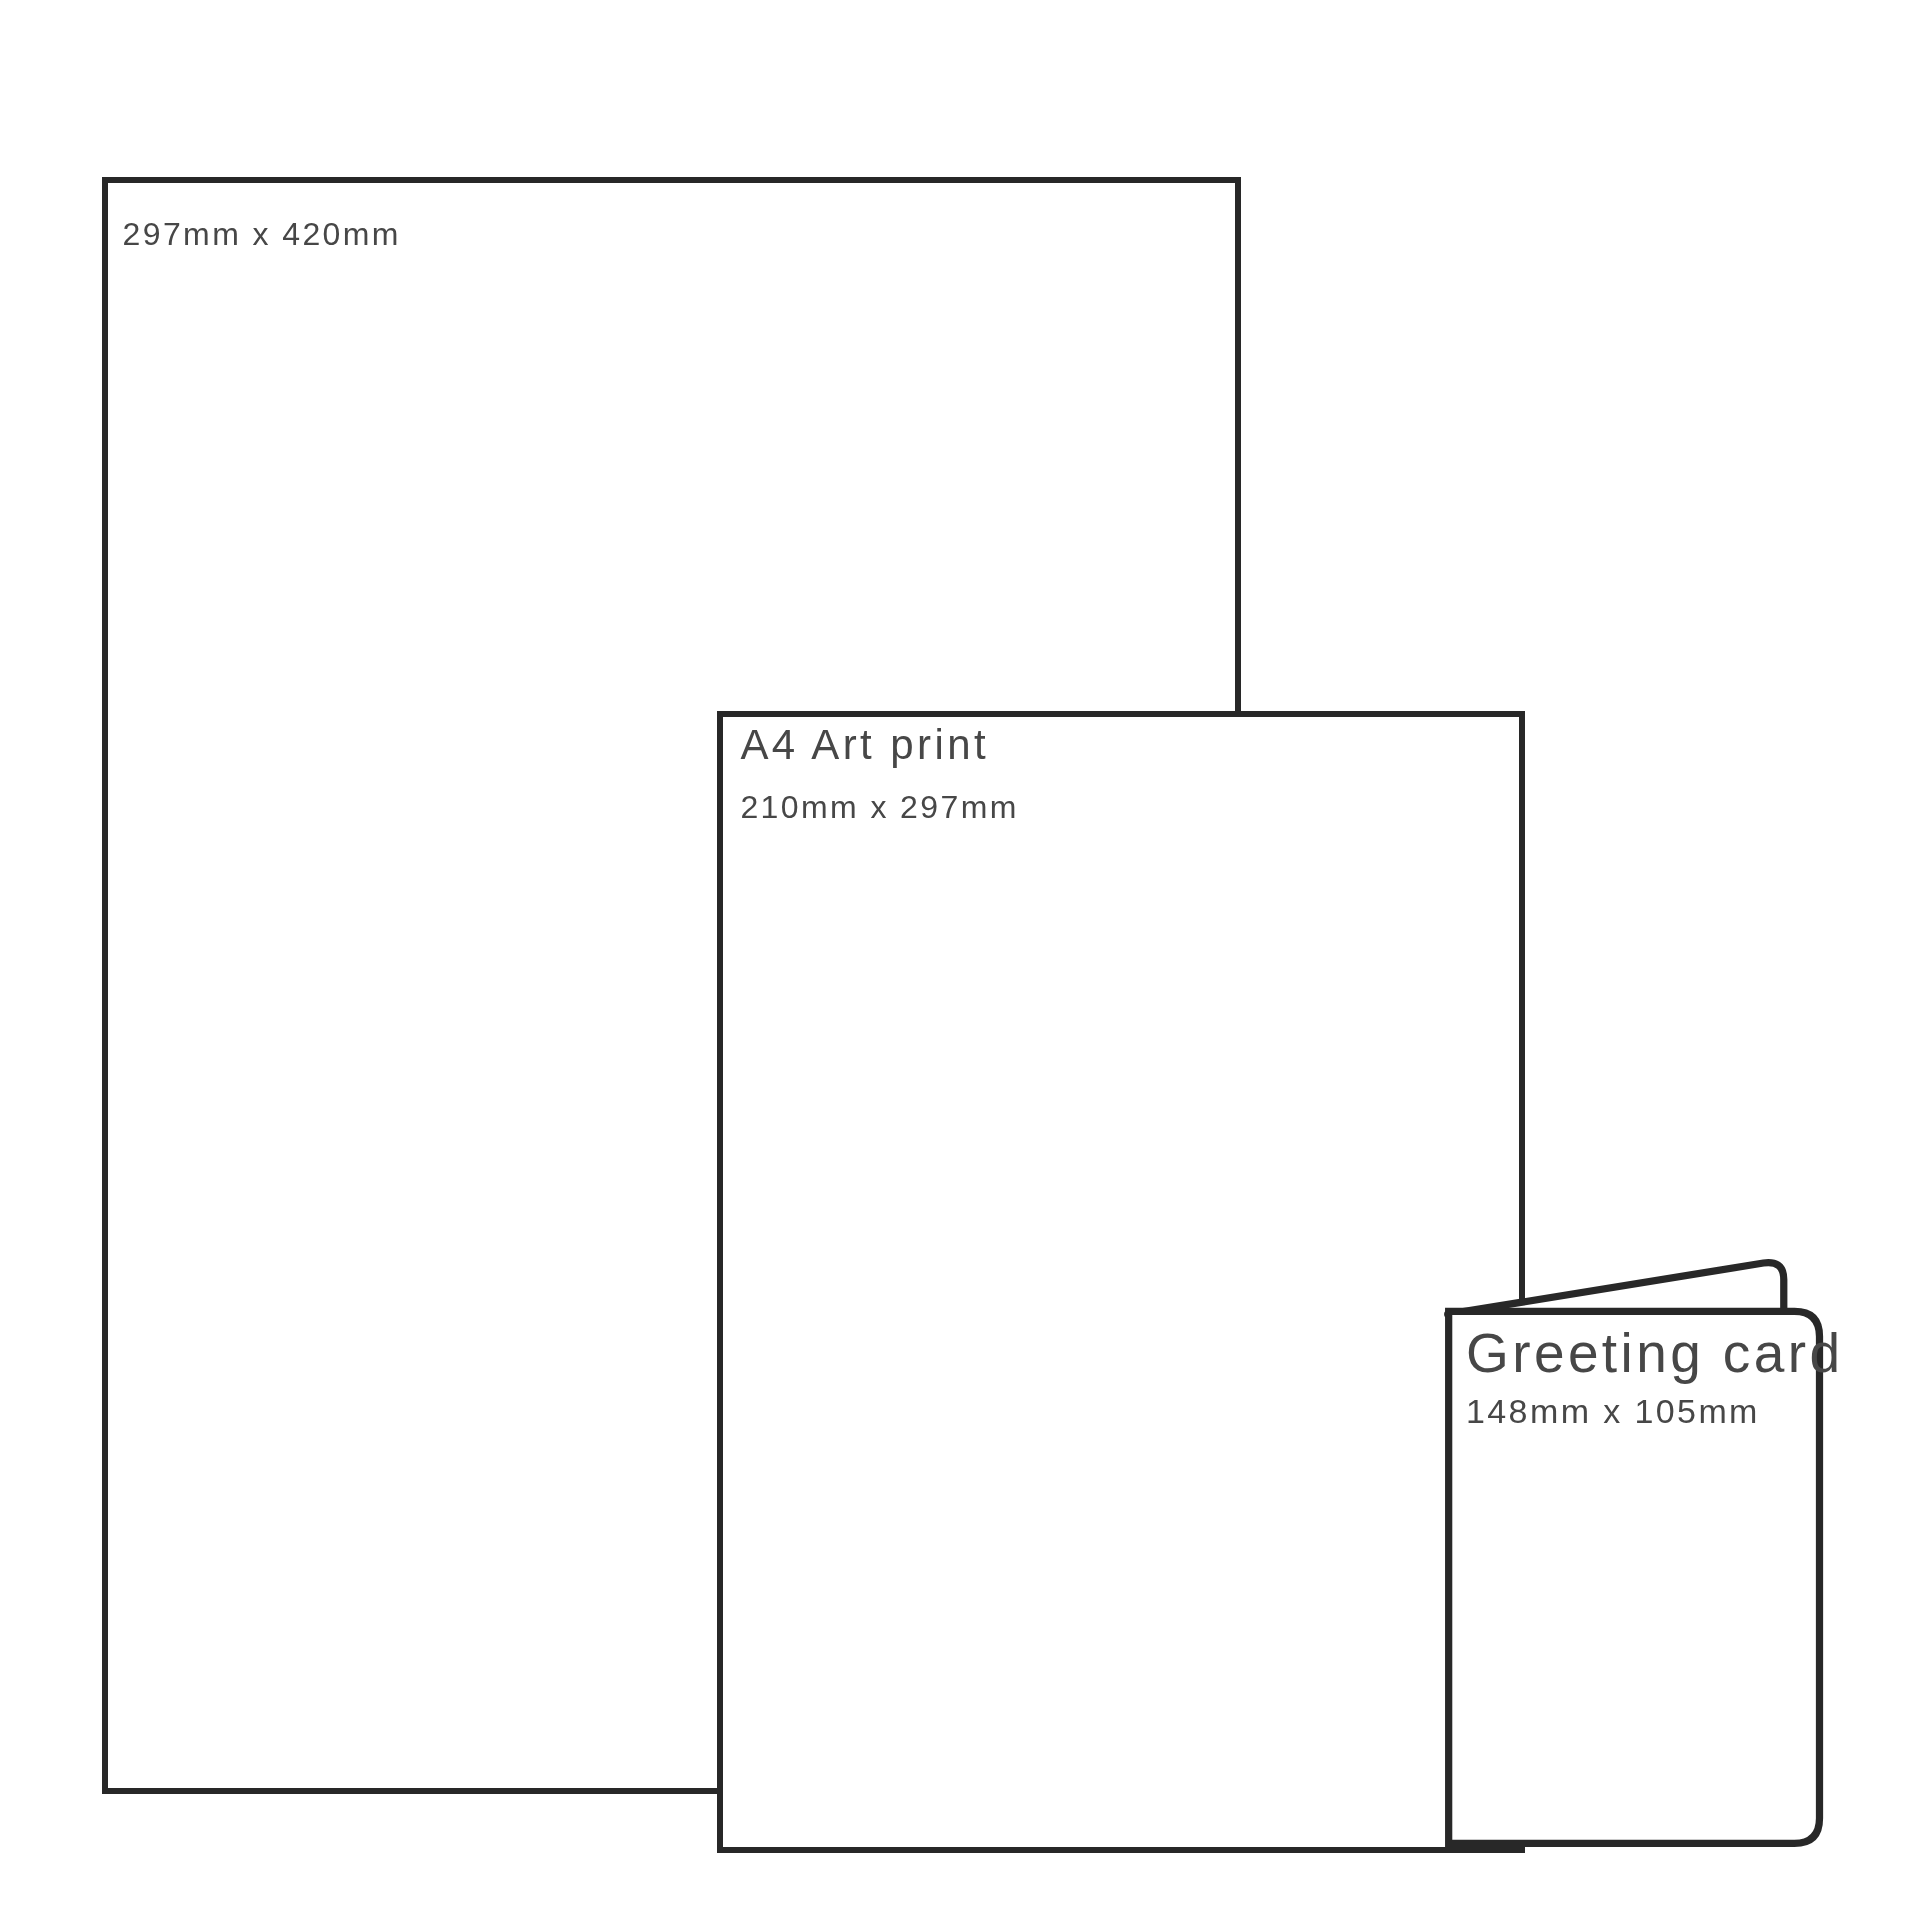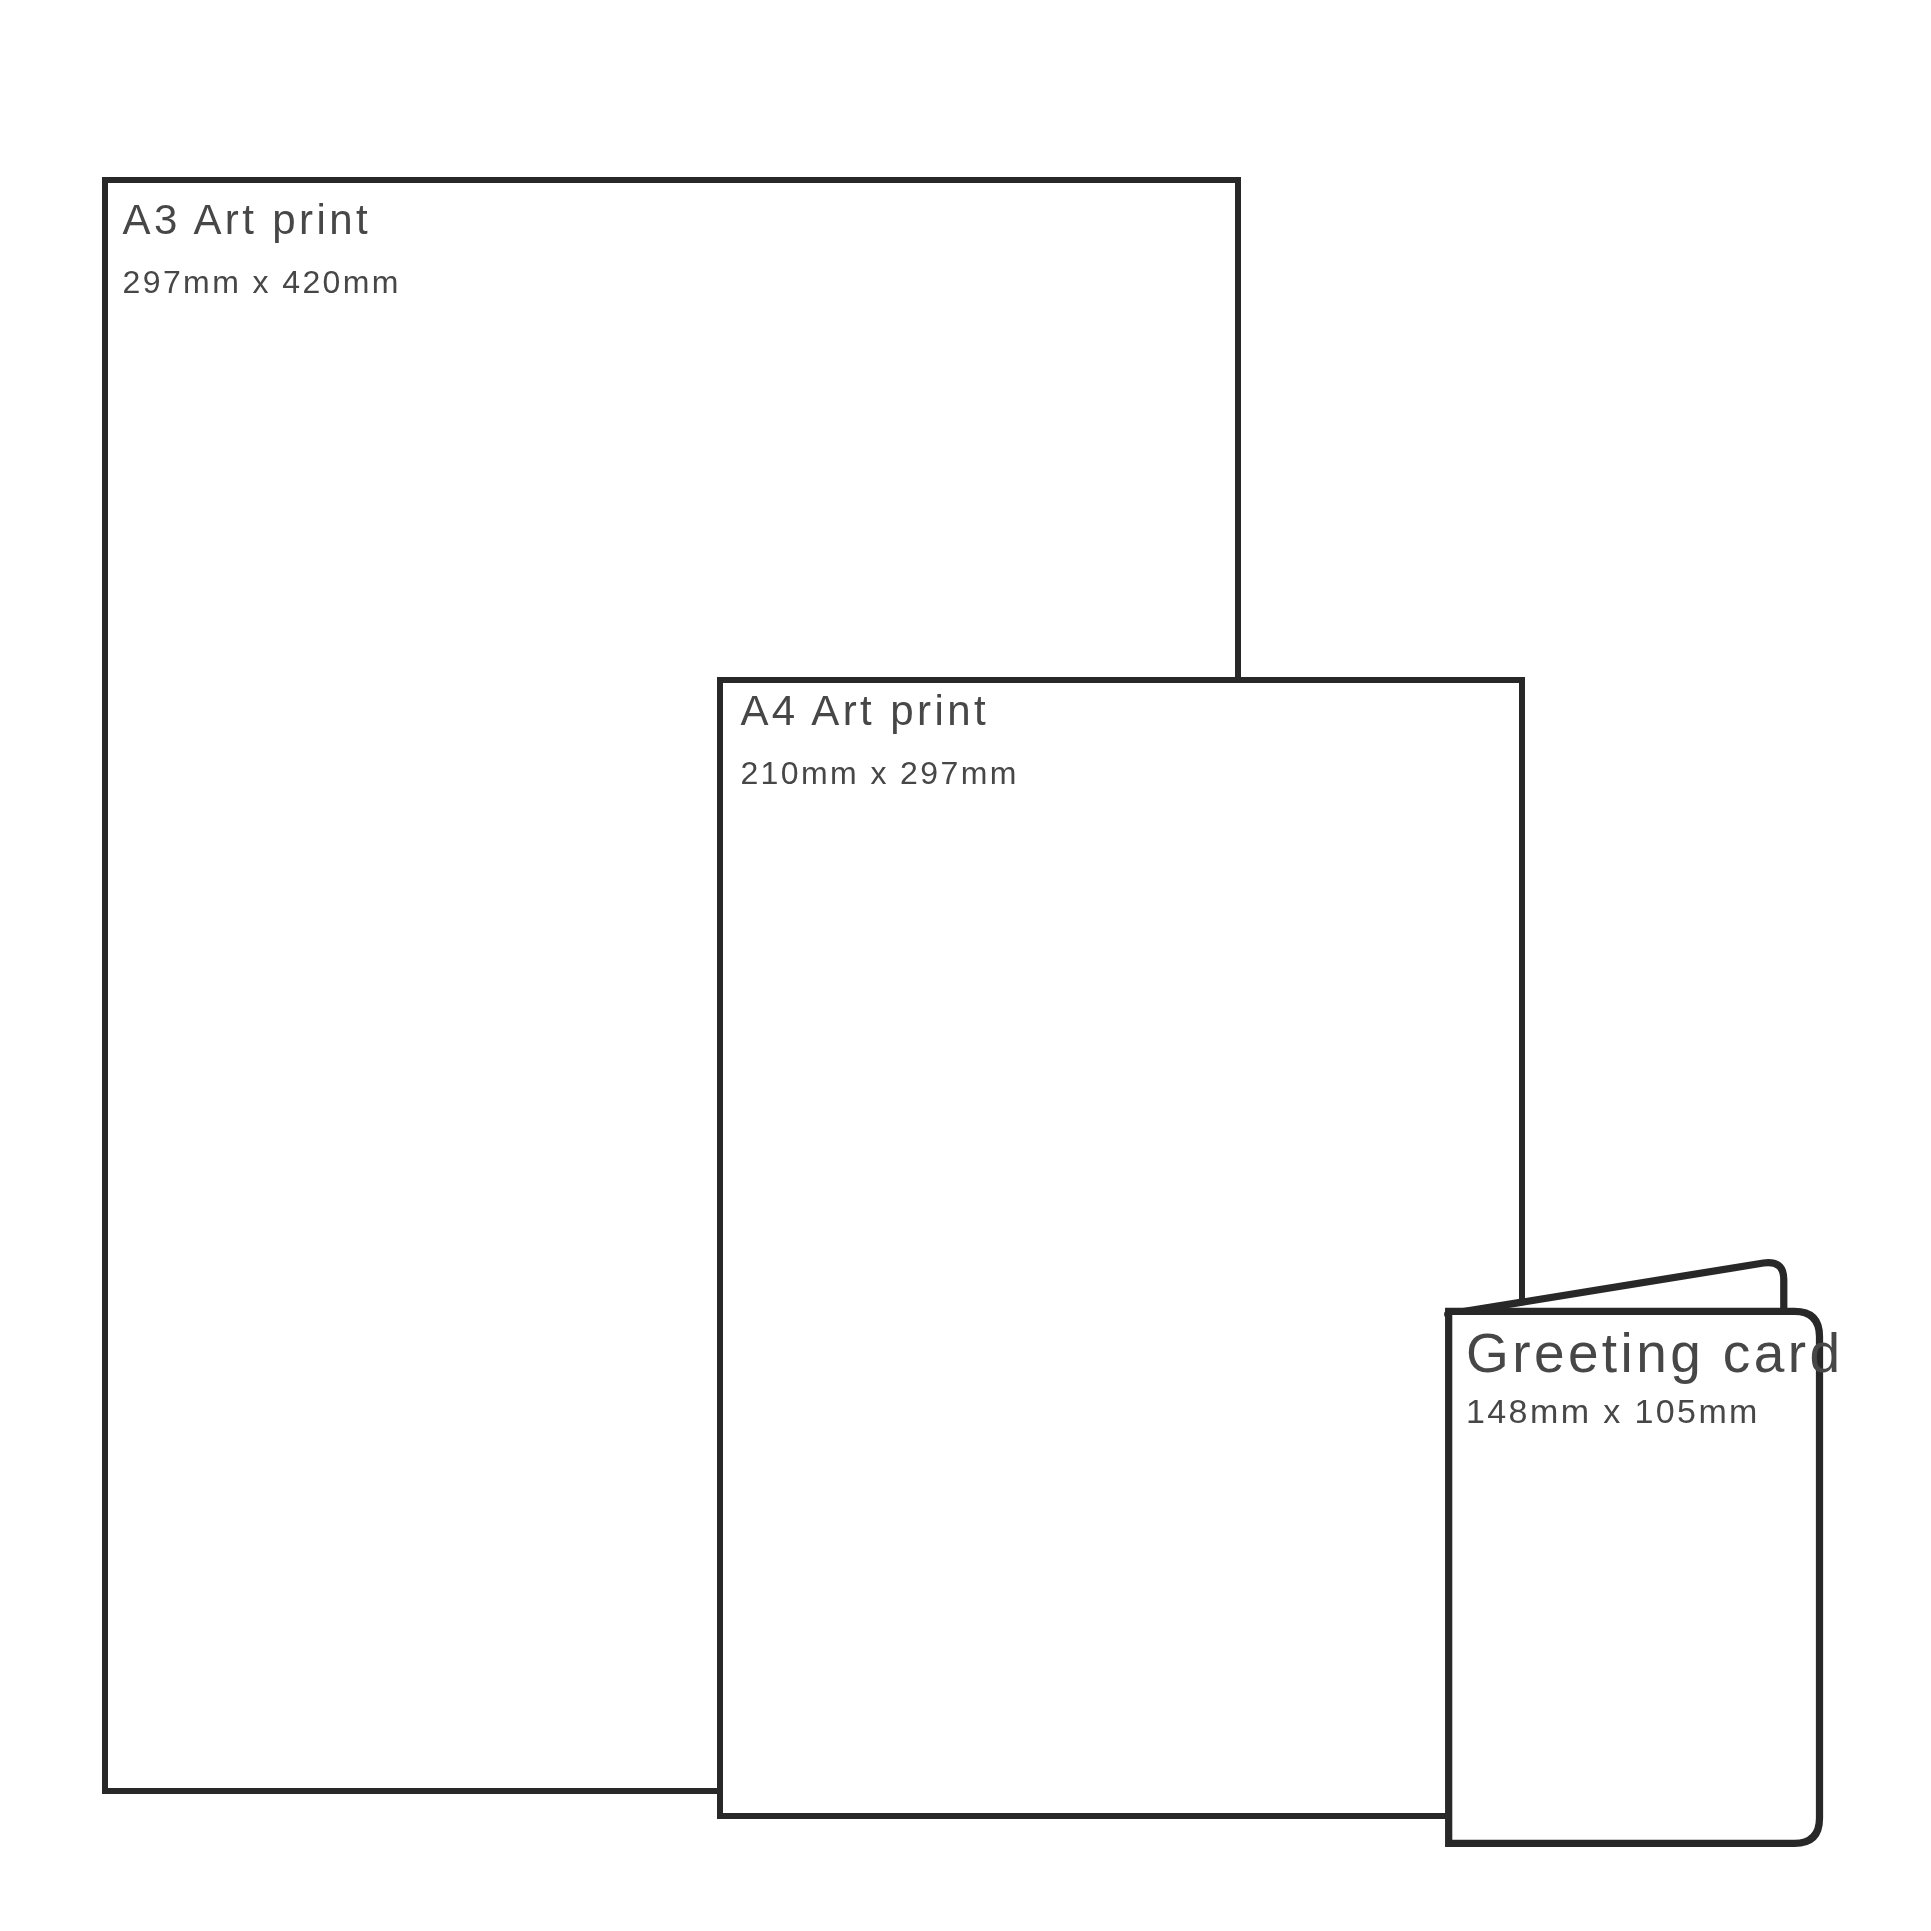--- a/index.html
+++ b/index.html
@@ -23,21 +23,21 @@
   }
   .sheet-a3 {
     left: 102px;
     top: 177px;
     width: 1139px;
     height: 1617px;
     padding: 12.6px 0 0 14.5px;
   }
   .sheet-a4 {
     left: 717px;
-    top: 677px;
+    top: 711px;
     width: 808px;
     height: 1142px;
     padding: 3.9px 0 0 17.4px;
   }
   .card-svg {
     position: absolute;
     left: 1381px;
     top: 1207px;
     width: 483px;
     height: 676px;
@@ -76,21 +76,20 @@
     margin-top: 7px;
   }
 </style>
 </head>
 <body>
 
 <div class="canvas">
 
   <div class="sheet sheet-a3">
     <div class="panel-label">
-      <div class="panel-title">A3 Art print</div>
       <div class="panel-dims">297mm x 420mm</div>
     </div>
   </div>
 
   <div class="sheet sheet-a4">
     <div class="panel-label">
       <div class="panel-title">A4 Art print</div>
       <div class="panel-dims">210mm x 297mm</div>
     </div>
   </div>

